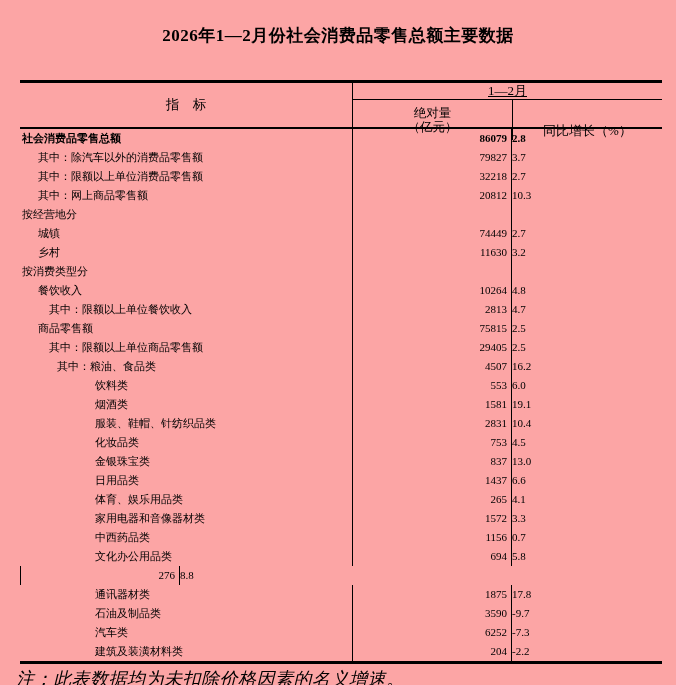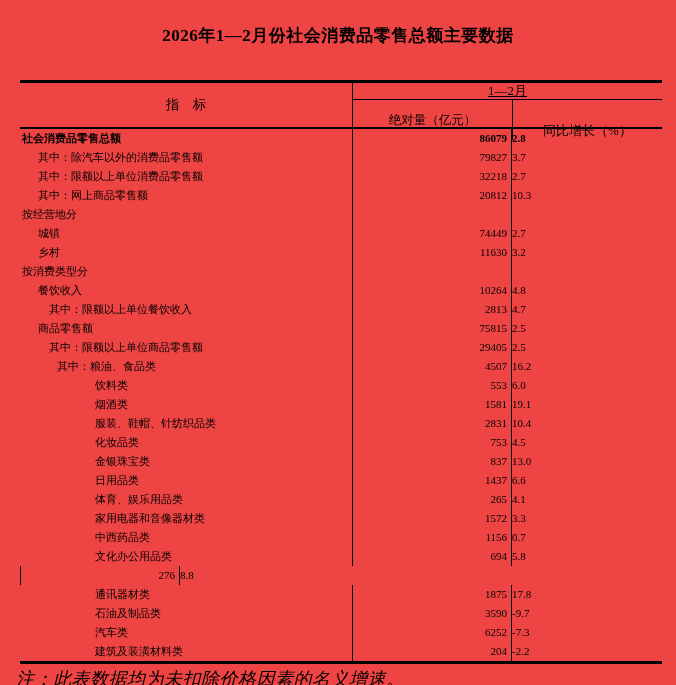--- a/index.html
+++ b/index.html
@@ -2,21 +2,21 @@
 <html><head>
 <meta charset="utf-8">
 <style>
   * { margin: 0; padding: 0; box-sizing: border-box; }
   html, body { background: #ffffff; }
   body {
     width: 676px; height: 685px;
     font-family: "Liberation Serif", "DejaVu Serif", serif;
     color: #000000;
   }
-  .page { position: relative; width: 676px; height: 685px; background: #ef4444; overflow: hidden; }
+  .page { position: relative; width: 676px; height: 685px; background: #fca5a5; overflow: hidden; }
 
   .title {
     position: absolute; top: 24px; left: 0; width: 676px;
     text-align: center; font-size: 17px; font-weight: bold;
     letter-spacing: 0.5px; white-space: nowrap;
   }
 
   .table {
     position: absolute; top: 80px; left: 20px; width: 642px;
     border-top: 3px solid #000;
@@ -29,21 +29,21 @@
     font-size: 13.5px;
   }
   .th-right { width: 310px; border-left: 1.5px solid #000; display: flex; flex-direction: column; }
   .th-period {
     height: 17px; line-height: 16px; text-align: center;
     border-bottom: 1px solid #000; font-size: 13px; text-decoration: underline;
   }
   .th-cols { flex: 1; display: flex; }
   .th-abs {
     width: 160px; border-right: 1.5px solid #000;
-    display: flex; flex-direction: row; align-items: center; justify-content: center;
+    display: flex; flex-direction: column; align-items: center; justify-content: center;
     font-size: 12.5px; line-height: 14px;
   }
   .th-growth {
     flex: 1; display: flex; align-items: center; justify-content: center;
     font-size: 13px;
     margin-top: 22px;
   }
 
   
   .tbody { border-bottom: 3px solid #000; }

